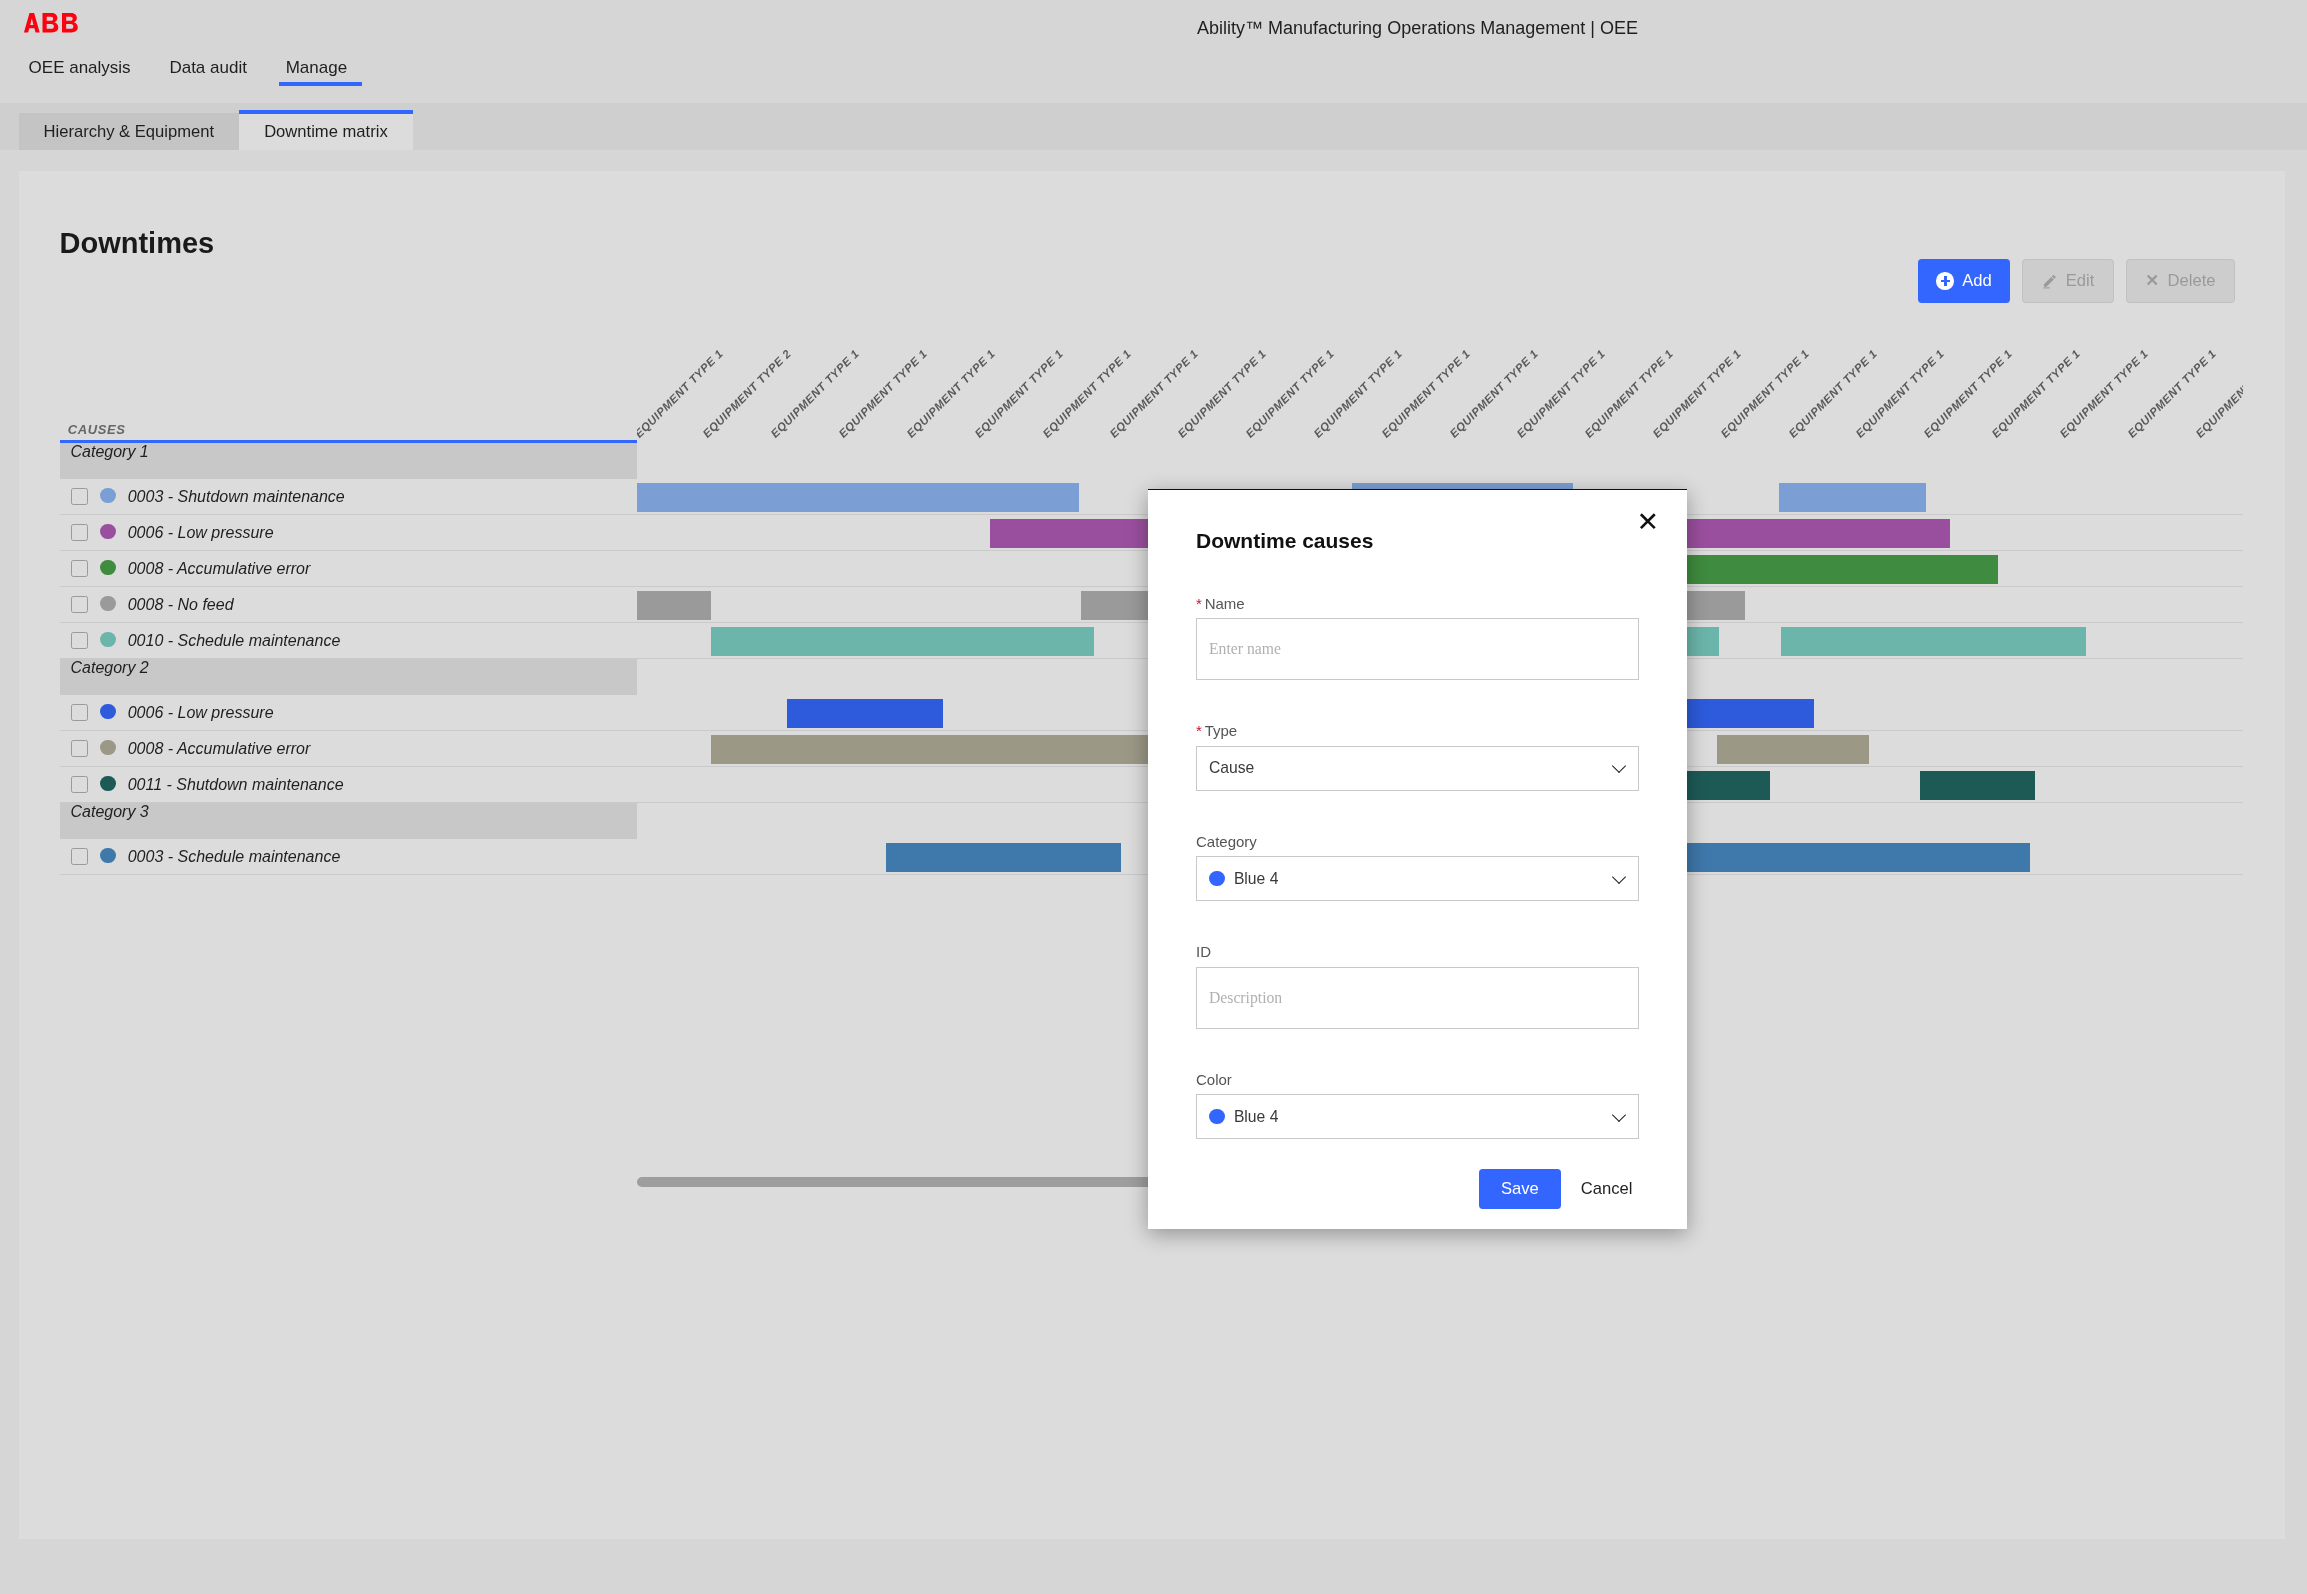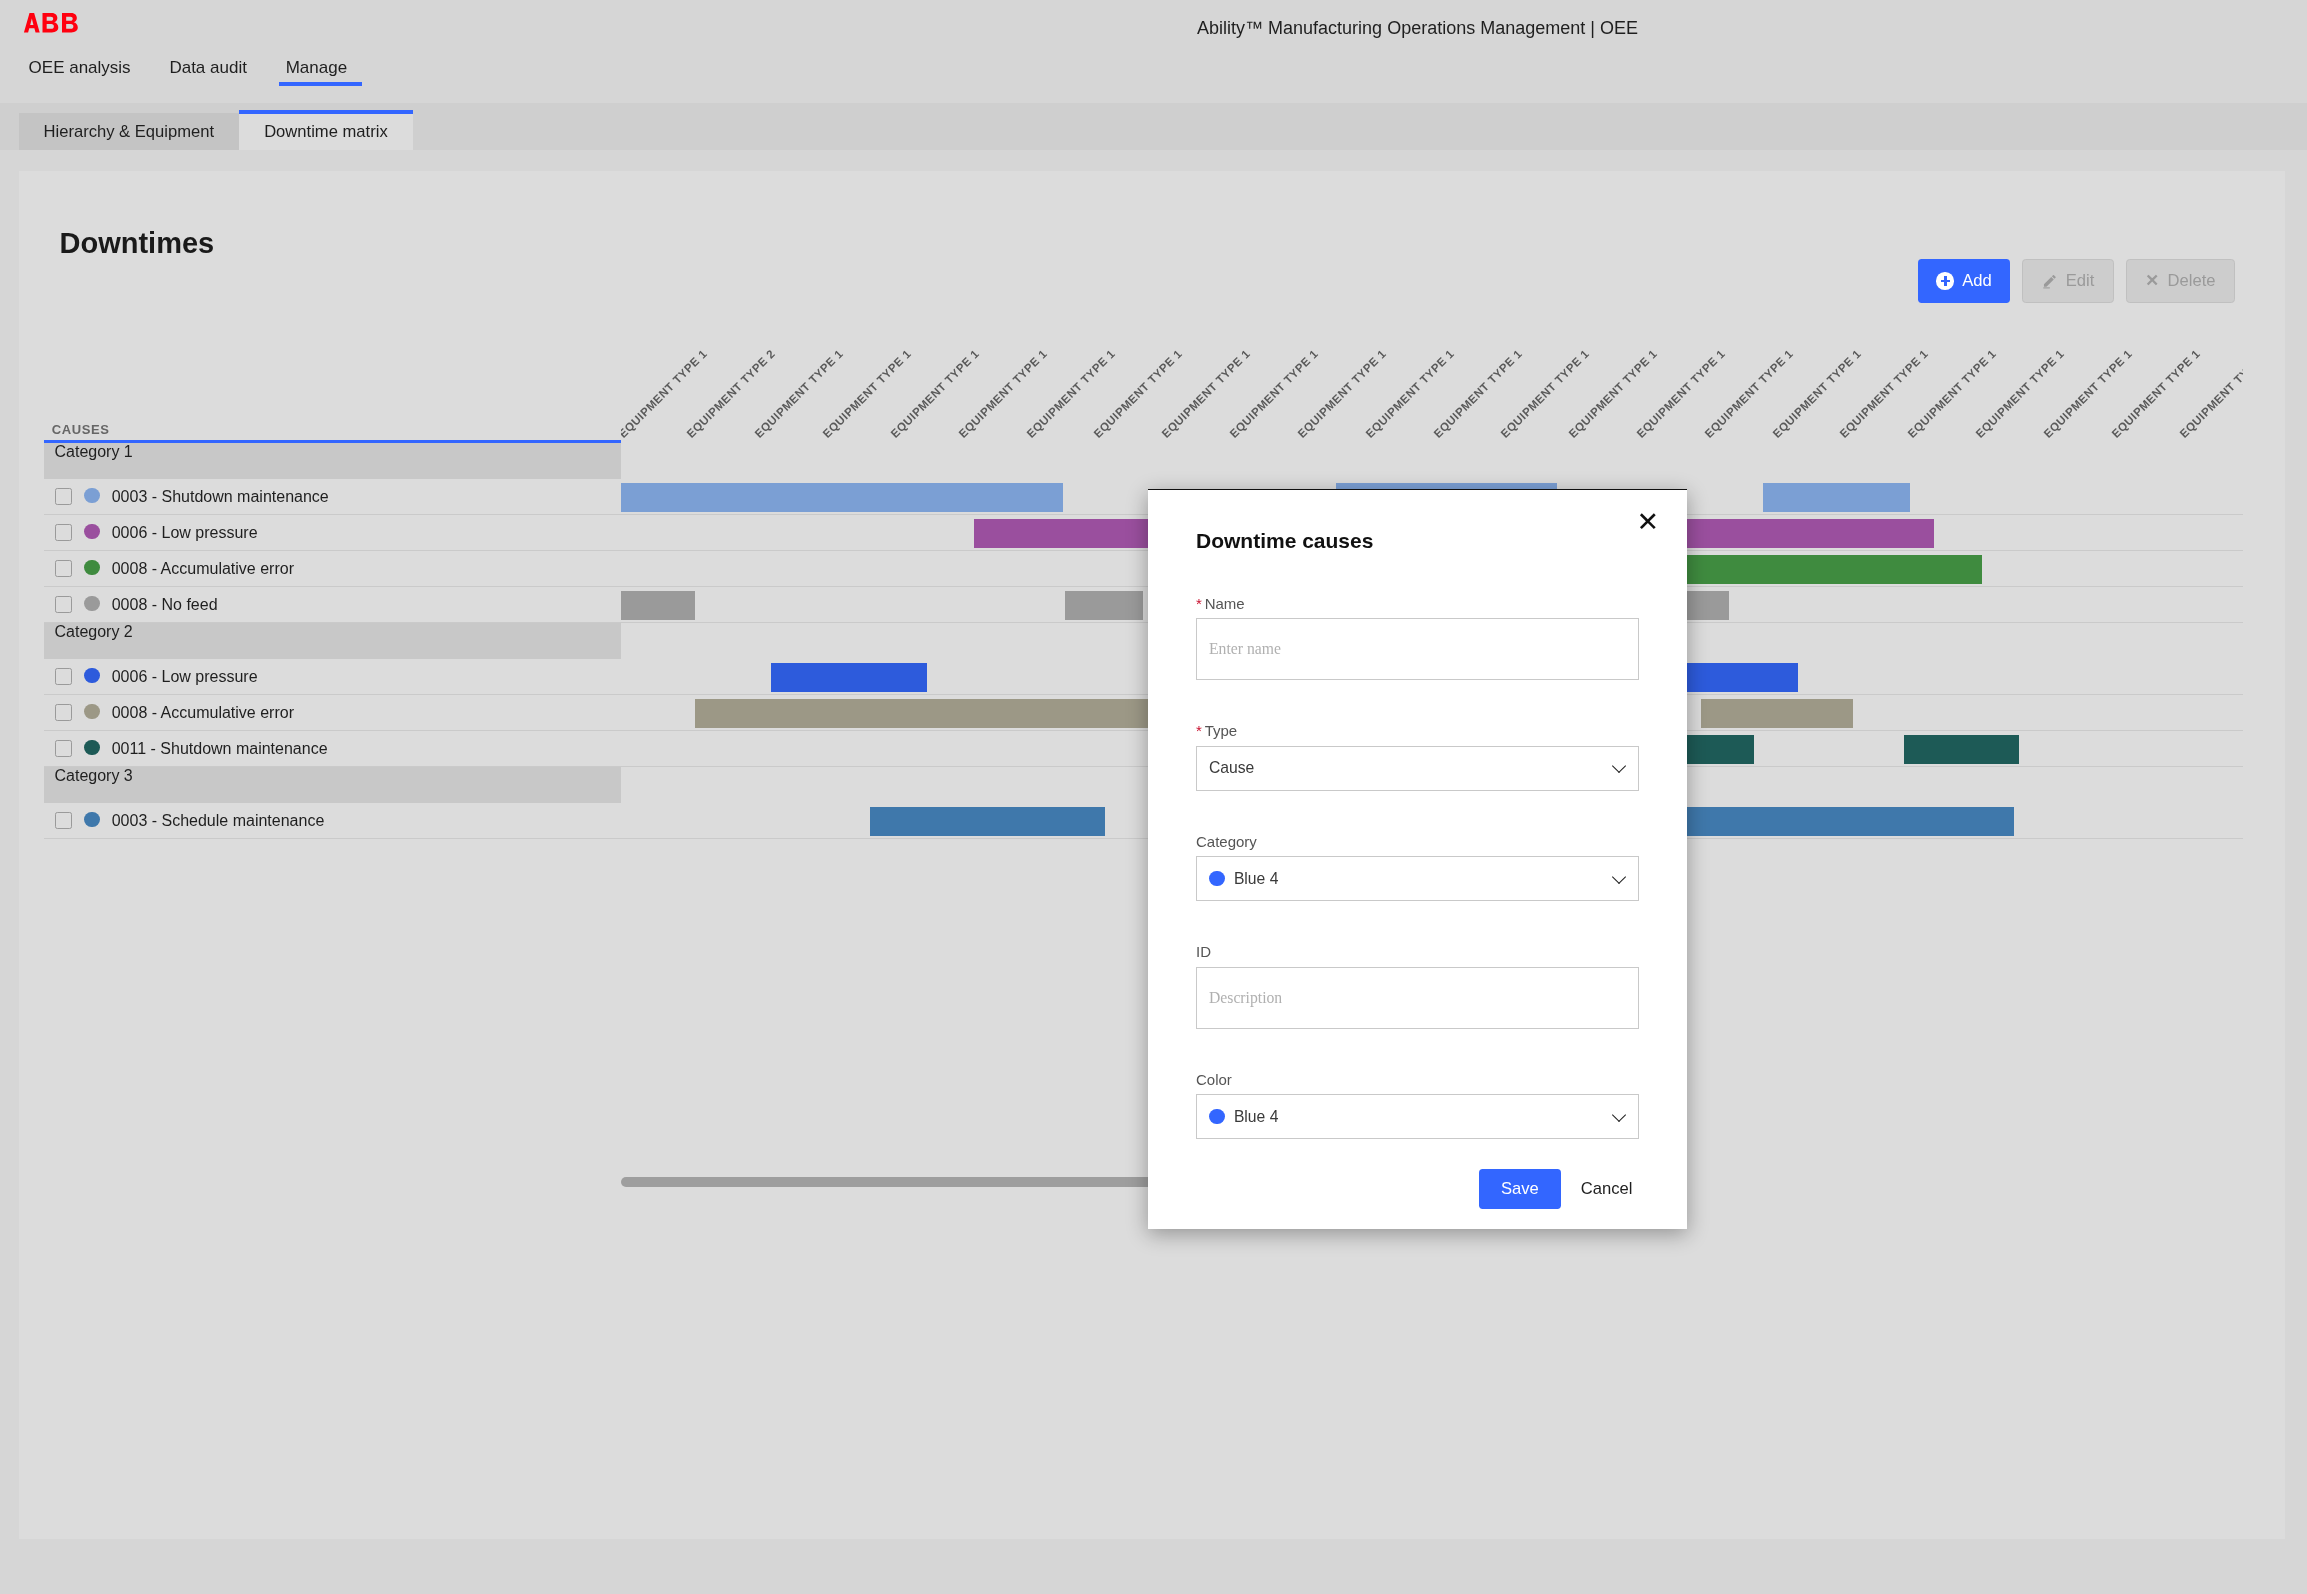--- a/index.html
+++ b/index.html
@@ -88,22 +88,23 @@
   .ico-plus::before, .ico-plus::after {
     content:""; position: absolute; background: #3366ff;
   }
   .ico-plus::before { left: 4.2px; right: 4.2px; top: 7.4px; height: 2.8px; }
   .ico-plus::after { top: 4.2px; bottom: 4.2px; left: 7.4px; width: 2.8px; }
   .ico-pencil { width: 15.7px; height: 15.7px; flex: 0 0 auto; }
   .ico-x { font-size: 16.6px; line-height: 1; flex: 0 0 auto; font-weight: 700;}
 
   
   .matrix {
-    position: absolute; left: 25px; right: 42px; top: 138px;
+    position: absolute; left: 41px; right: 42px; top: 138px;
     height: 877px;
+    font-style: italic;
   }
   .hdr-area { position: relative; height: 134px; }
   .hdr-label {
     position: absolute; left: 8.3px; bottom: 6.5px;
     font-size: 13px; letter-spacing: 0.6px; color: #666; font-weight: 600;
   }
   .col-headers {
     position: absolute; left: 577px; right: 0; bottom: 0; top: 0;
     overflow: hidden;
   }
@@ -343,20 +344,32 @@
             <div class="cbox"></div>
             <div class="dot" style="background: rgb(154, 154, 154);"></div>
             <div class="rowtext">0008 - No feed</div>
           </div>
           <div class="track">
             <div class="bar" style="left: 0px; width: 74px; background: rgb(154, 154, 154);"></div>
             <div class="bar" style="left: 444px; width: 78px; background: rgb(154, 154, 154);"></div>
             <div class="bar" style="left: 882px; width: 226px; background: rgb(154, 154, 154);"></div>
           </div>
         </div>
+        <div class="data-row">
+          <div class="lbl">
+            <div class="cbox"></div>
+            <div class="dot" style="background: rgb(107, 181, 170);"></div>
+            <div class="rowtext">0010 - Schedule maintenance</div>
+          </div>
+          <div class="track">
+            <div class="bar" style="left: 74px; width: 383px; background: rgb(107, 181, 170);"></div>
+            <div class="bar" style="left: 722px; width: 360px; background: rgb(107, 181, 170);"></div>
+            <div class="bar" style="left: 1144px; width: 305px; background: rgb(107, 181, 170);"></div>
+          </div>
+        </div>
         <div class="grp-row">
           <div class="lbl">Category 2</div>
           <div class="rest"></div>
         </div>
         <div class="data-row">
           <div class="lbl">
             <div class="cbox"></div>
             <div class="dot" style="background: rgb(45, 91, 220);"></div>
             <div class="rowtext">0006 - Low pressure</div>
           </div>

